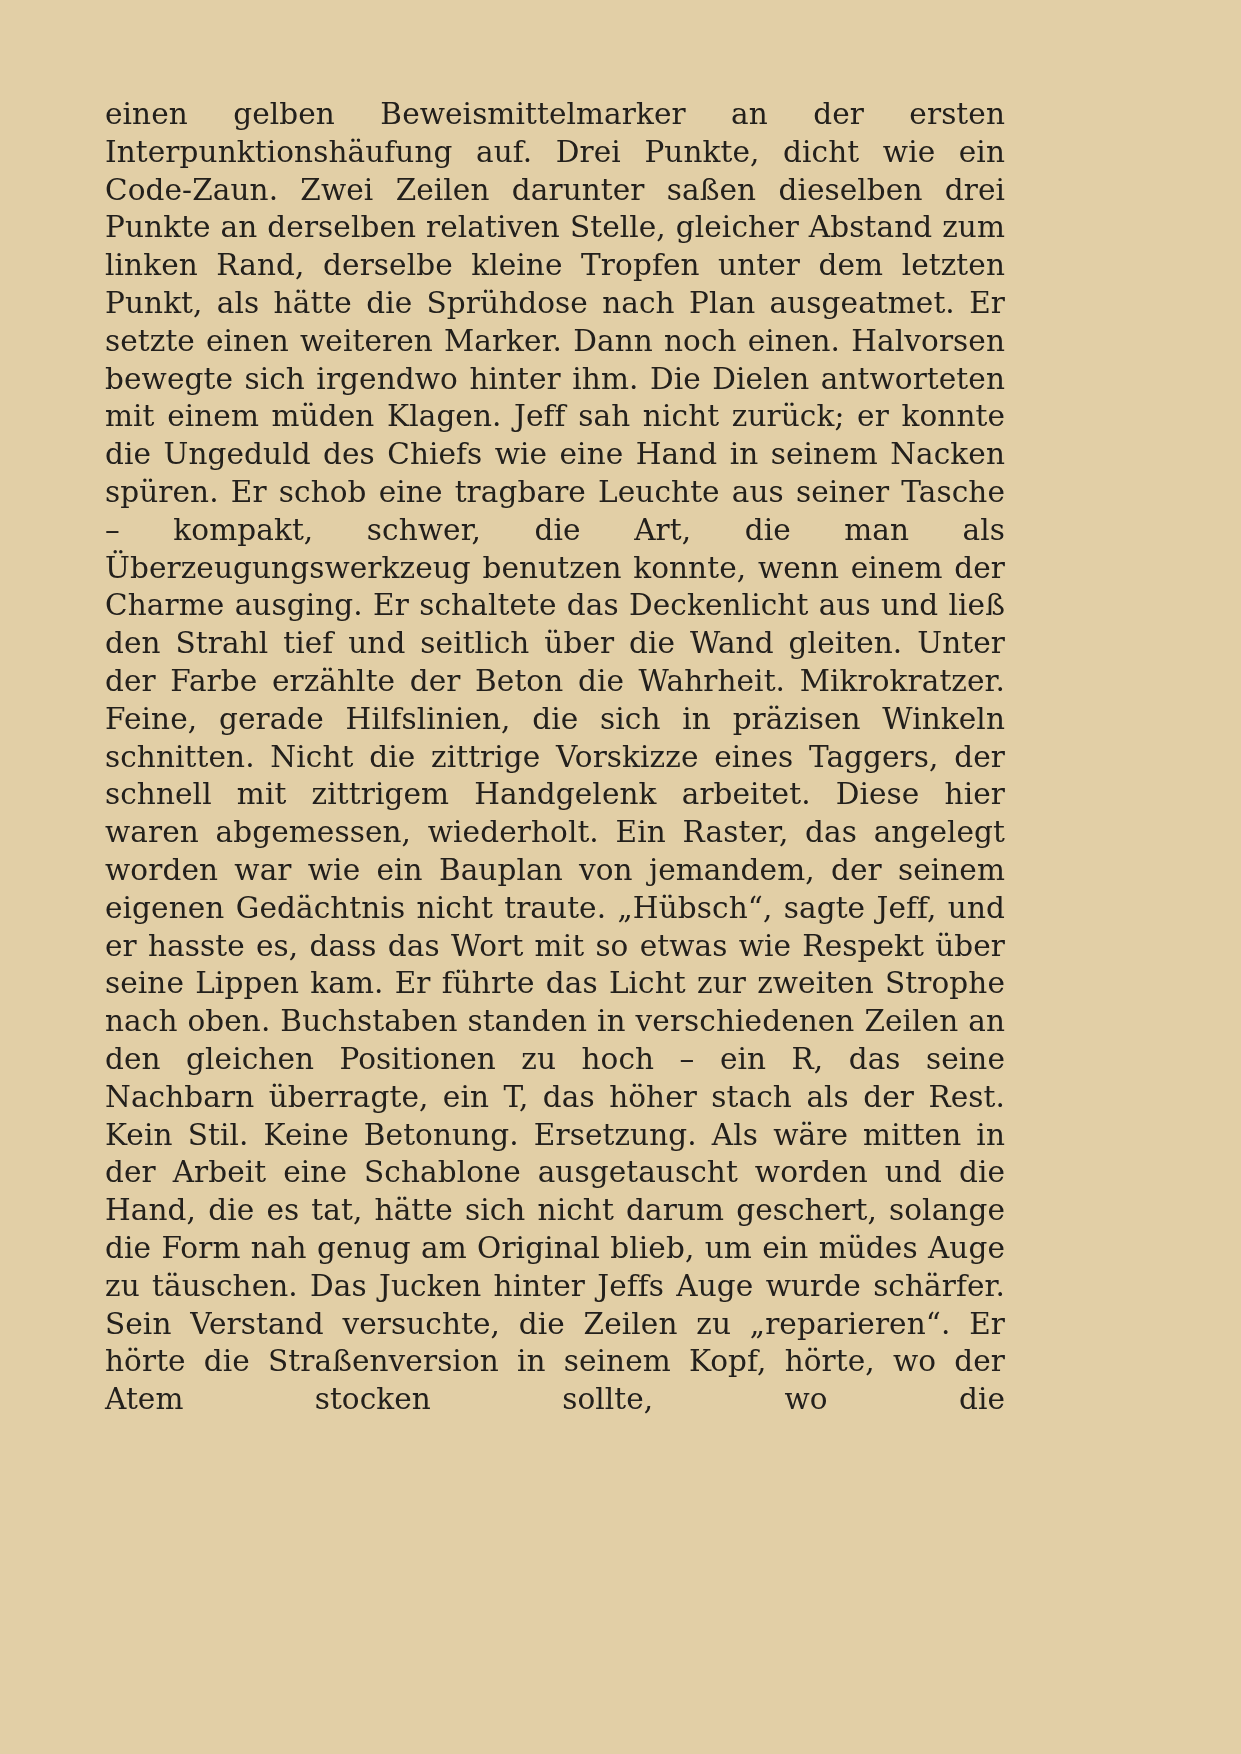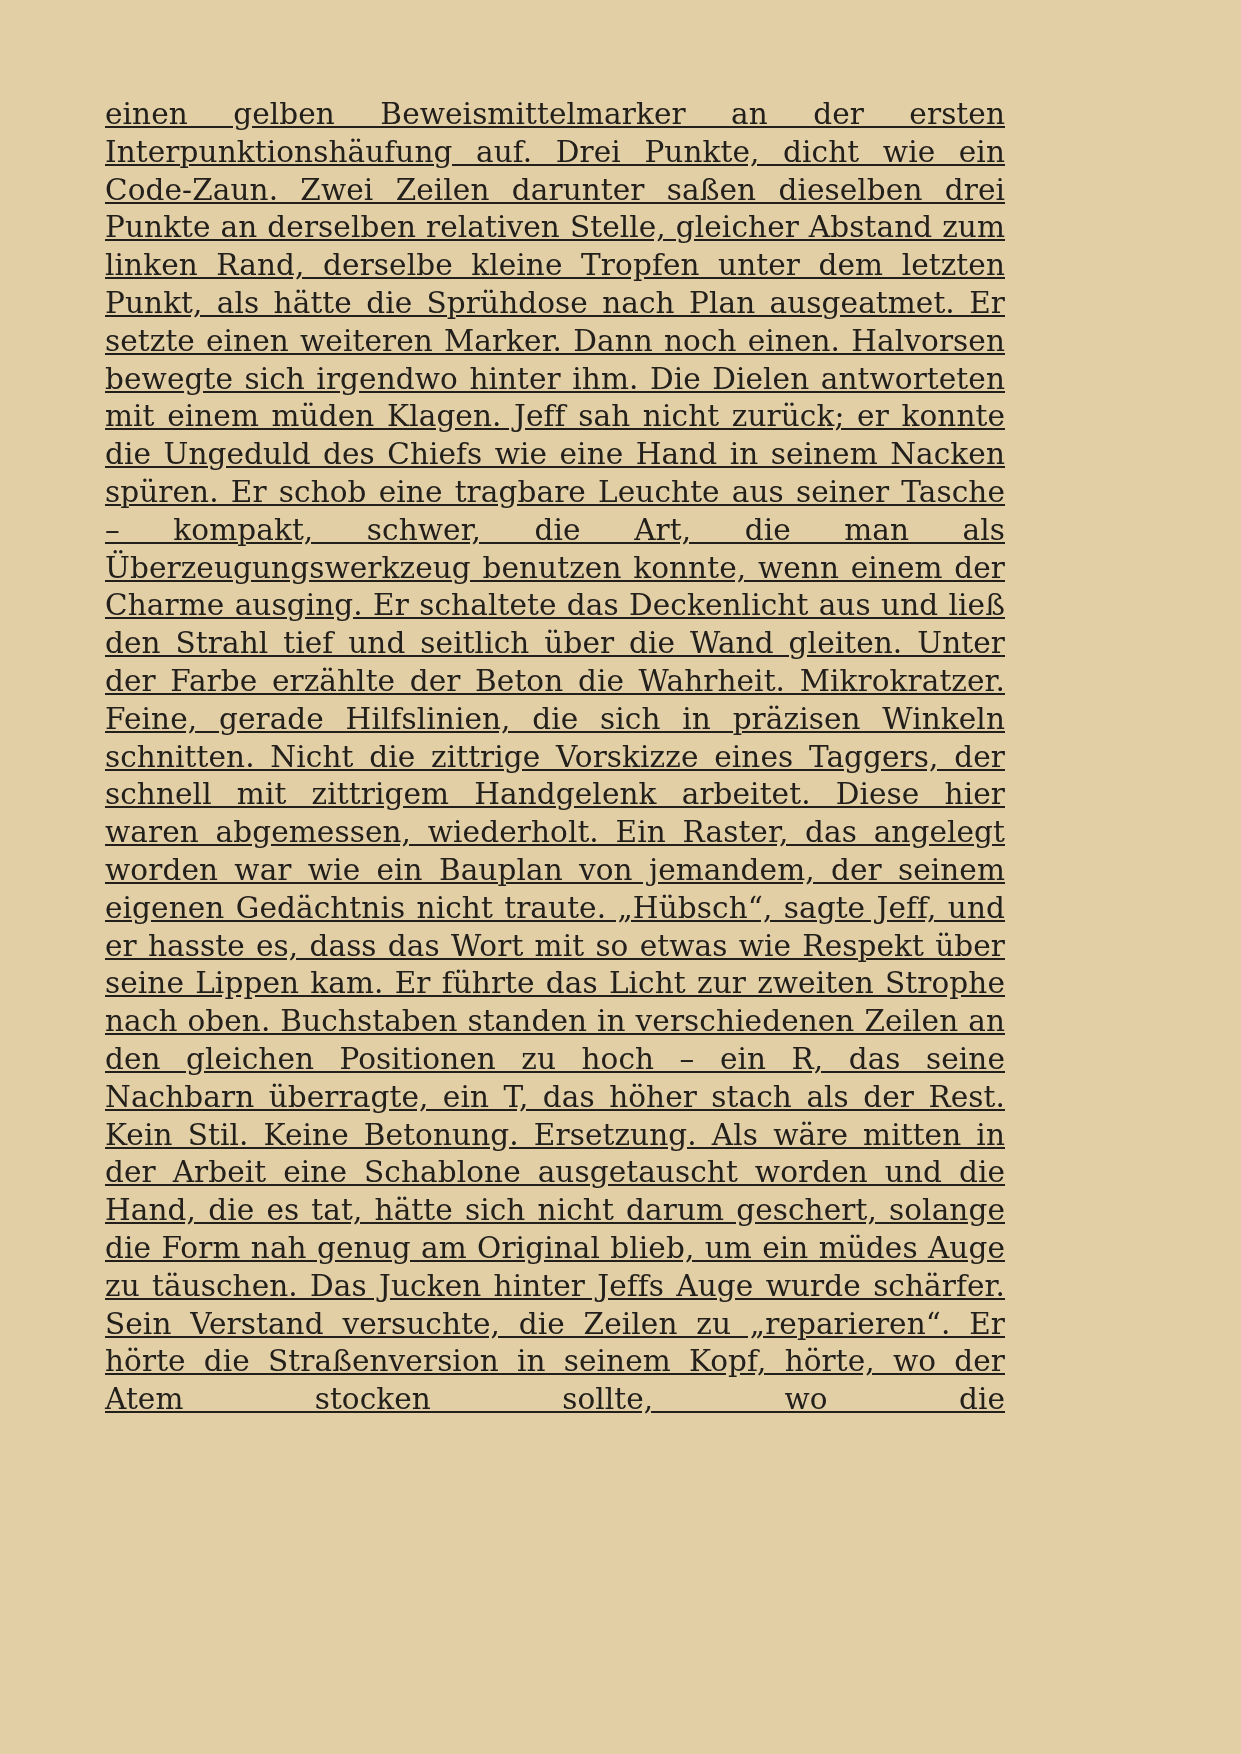--- a/index.html
+++ b/index.html
@@ -37,21 +37,20 @@
     font-family: "DejaVu Serif", "Liberation Serif", serif;
     font-size: 29.5px;
     line-height: 37.8px;
     color: #23201c;
     text-align: justify;
     text-justify: inter-word;
     letter-spacing: 0.1px;
     word-spacing: 0.2px;
     -webkit-font-smoothing: antialiased;
     hyphens: none;
-    text-decoration: underline;
   }
 
   
   .body-paragraph::after {
     content: "";
     display: inline-block;
     width: 100%;
   }
 </style>
 </head>

